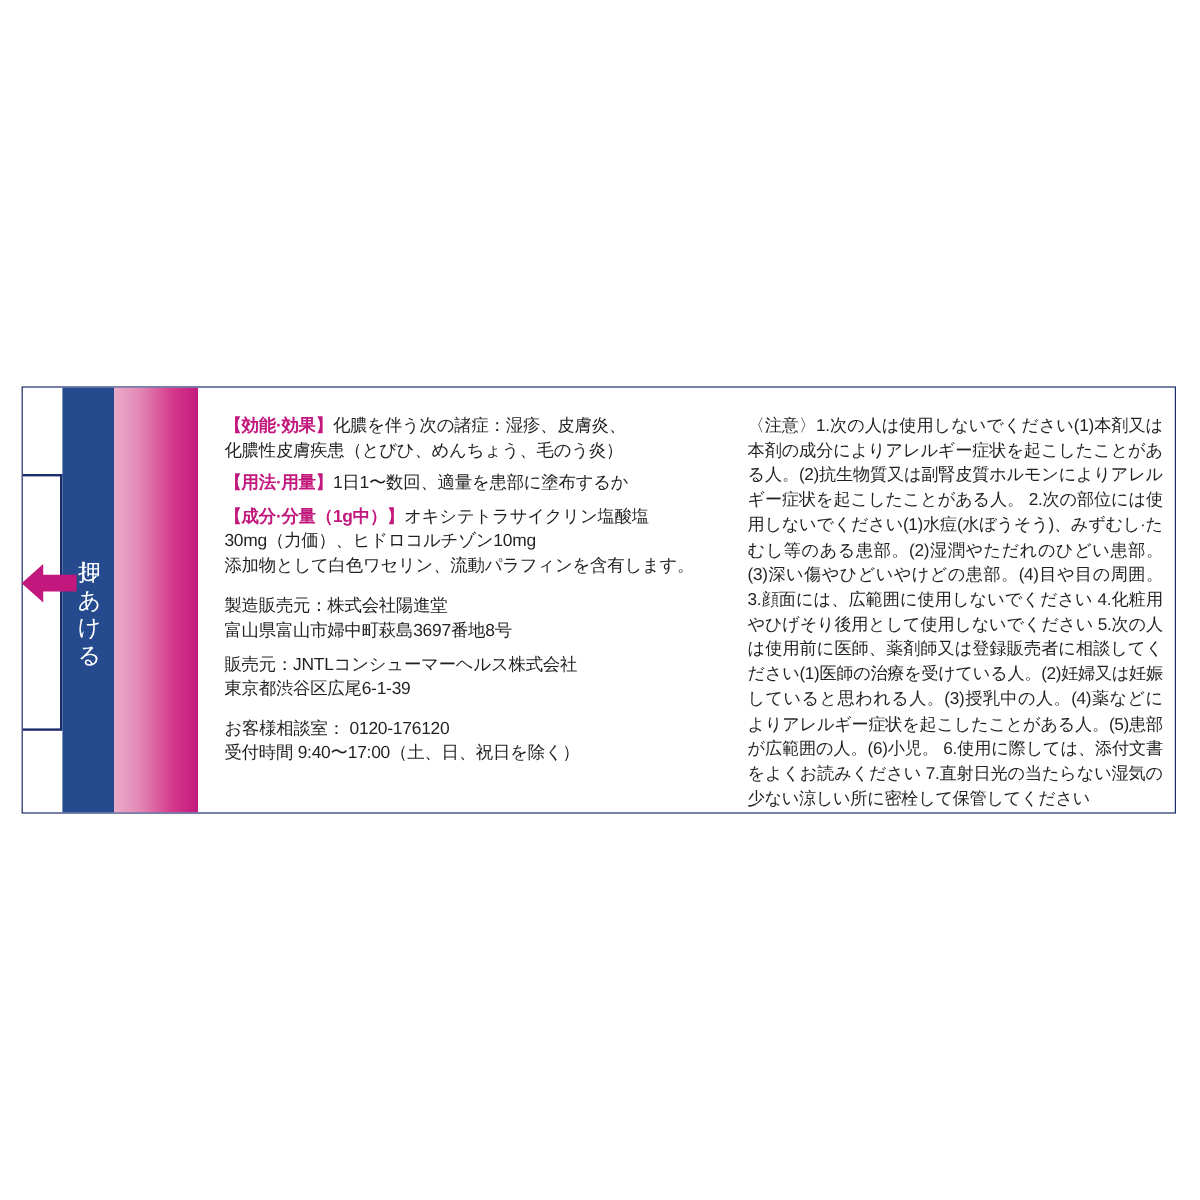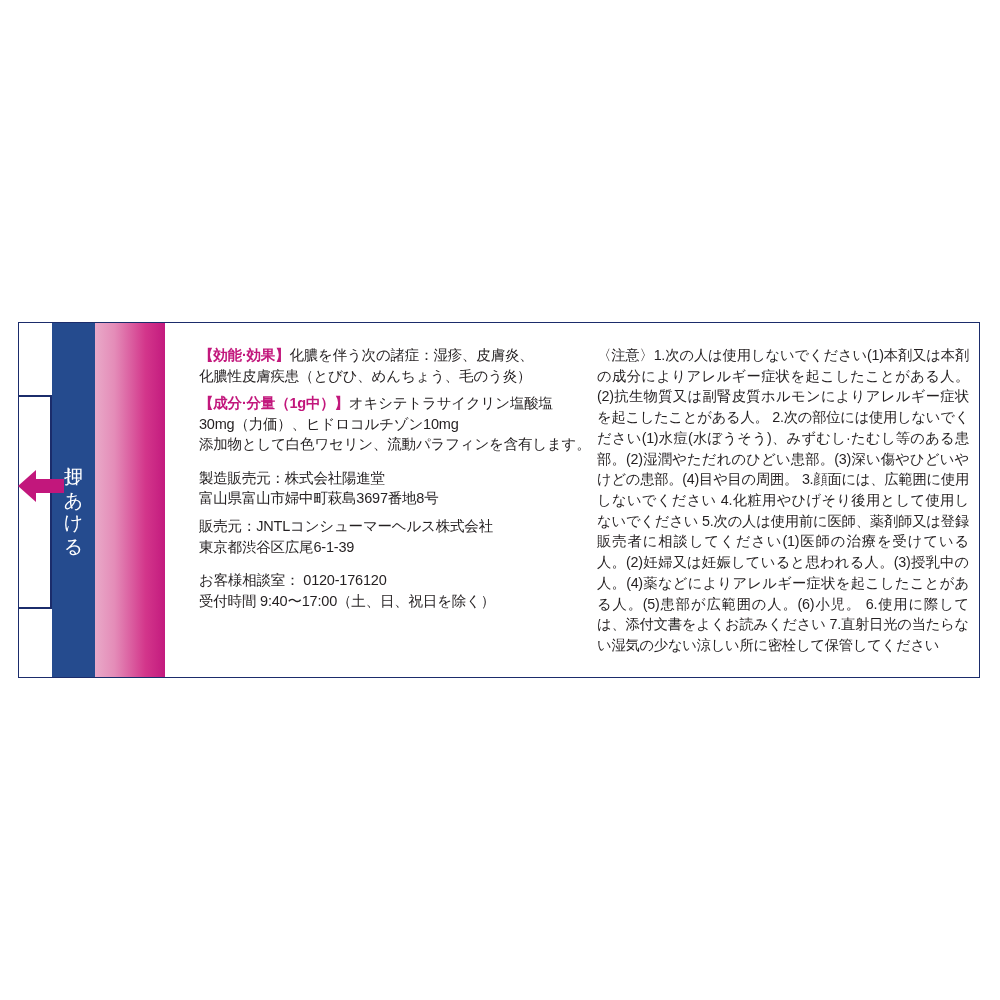--- a/index.html
+++ b/index.html
@@ -101,36 +101,37 @@
     width: 390px;
     color: #231f20;
   }
   .col-right {
     position: absolute;
     left: 578px;
     top: 22px;
     width: 372px;
     color: #231f20;
   }
-  .blk { margin-bottom: 7px; margin-left: 12px; }
+  .blk { margin-bottom: 7px; }
   .ln {
     font-size: 14.5px;
     line-height: 1.42;
     letter-spacing: -0.2px;
     white-space: nowrap;
   }
   .hdr {
     color: #c2177c;
     font-weight: 700;
   }
   .rt-para {
     font-size: 14.3px;
     line-height: 1.45;
     letter-spacing: -0.25px;
     text-align: justify;
+    margin-left: 26px;
   }
   .gap-sm { height: 6px; }
 </style>
 </head>
 <body>
 
 <div class="stage">
 
   <div class="label-panel">
 
@@ -145,20 +146,21 @@
     <div class="pink-band"></div>
 
     <div class="col-left">
 
       <div class="blk">
         <div class="ln"><span class="hdr">【効能·効果】</span><span>化膿を伴う次の諸症：湿疹、皮膚炎、</span></div>
         <div class="ln">化膿性皮膚疾患（とびひ、めんちょう、毛のう炎）</div>
       </div>
 
       <div class="blk">
+        <div class="ln"><span class="hdr">【用法·用量】</span><span>1日1〜数回、適量を患部に塗布するか</span></div>
       </div>
 
       <div class="blk">
         <div class="ln"><span class="hdr">【成分·分量（1g中）】</span><span>オキシテトラサイクリン塩酸塩</span></div>
         <div class="ln">30mg（力価）、ヒドロコルチゾン10mg</div>
         <div class="ln">添加物として白色ワセリン、流動パラフィンを含有します。</div>
       </div>
 
       <div class="gap-sm"></div>
 

